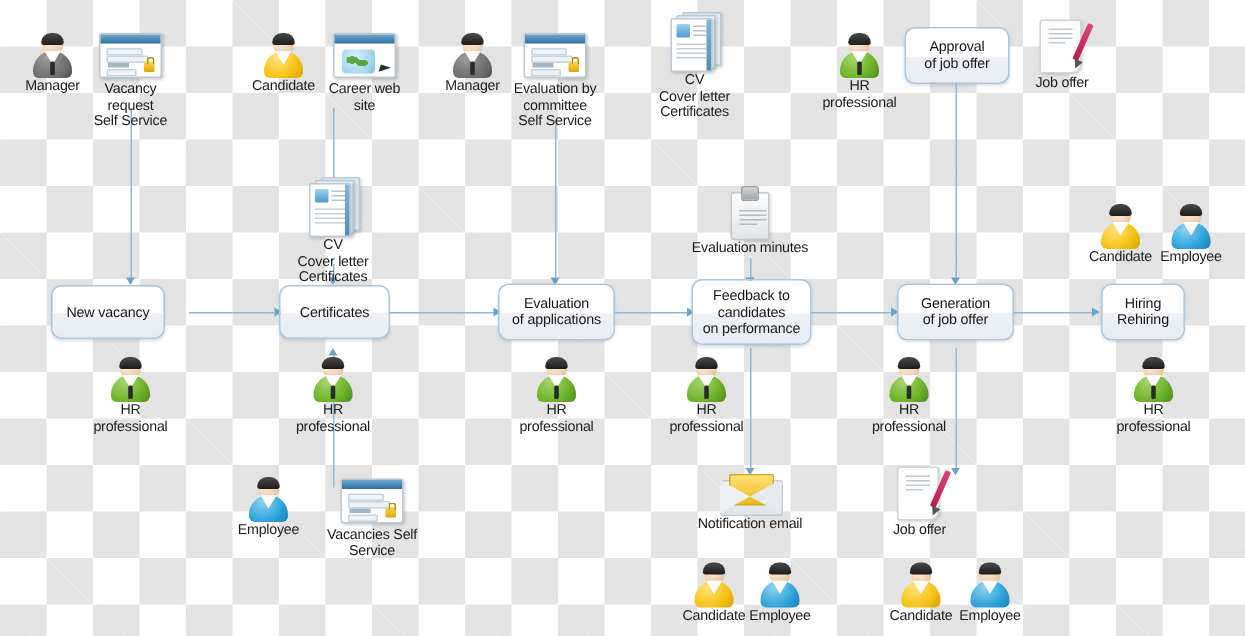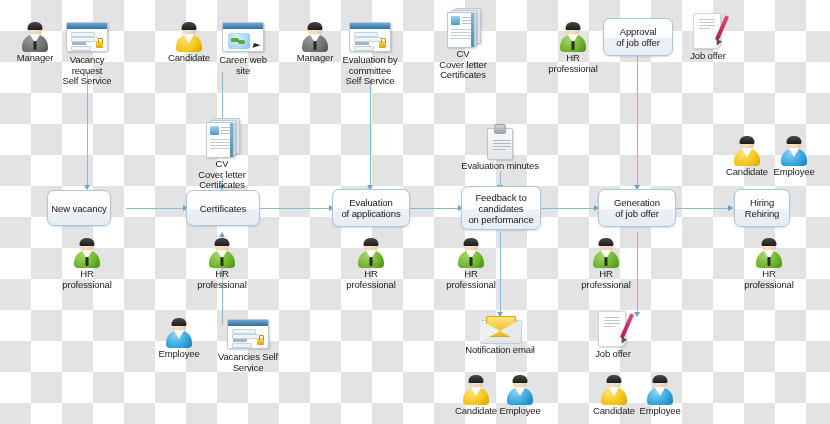--- a/index.html
+++ b/index.html
@@ -229,21 +229,21 @@
 
   <div class="vline" style="left:222px;top:237px;height:88px;"></div>
   <div class="arr-u" style="left:218.5px;top:232px;"></div>
 
   <div class="vline" style="left:500px;top:232px;height:80px;"></div>
   <div class="arr-d" style="left:496.5px;top:312px;"></div>
 
   <div class="vline" style="left:637px;top:232px;height:80px;"></div>
   <div class="arr-d" style="left:633.5px;top:312px;"></div>
 
-  <div class="pbox" style="left:47px;top:190px;width:64px;height:36px;">New vacancy</div>
+  <div class="pbox" style="left:34px;top:190px;width:76px;height:36px;">New vacancy</div>
   <div class="pbox" style="left:186px;top:190px;width:74px;height:36px;">Certificates</div>
   <div class="pbox" style="left:461px;top:186px;width:80px;height:44px;">Feedback to
 candidates
 on performance</div>
   <div class="pbox" style="left:332px;top:189px;width:78px;height:38px;">Evaluation
 of applications</div>
   <div class="pbox" style="left:598px;top:189px;width:78px;height:38px;">Generation
 of job offer</div>
   <div class="pbox" style="left:734px;top:189px;width:56px;height:38px;">Hiring
 Rehiring</div>

